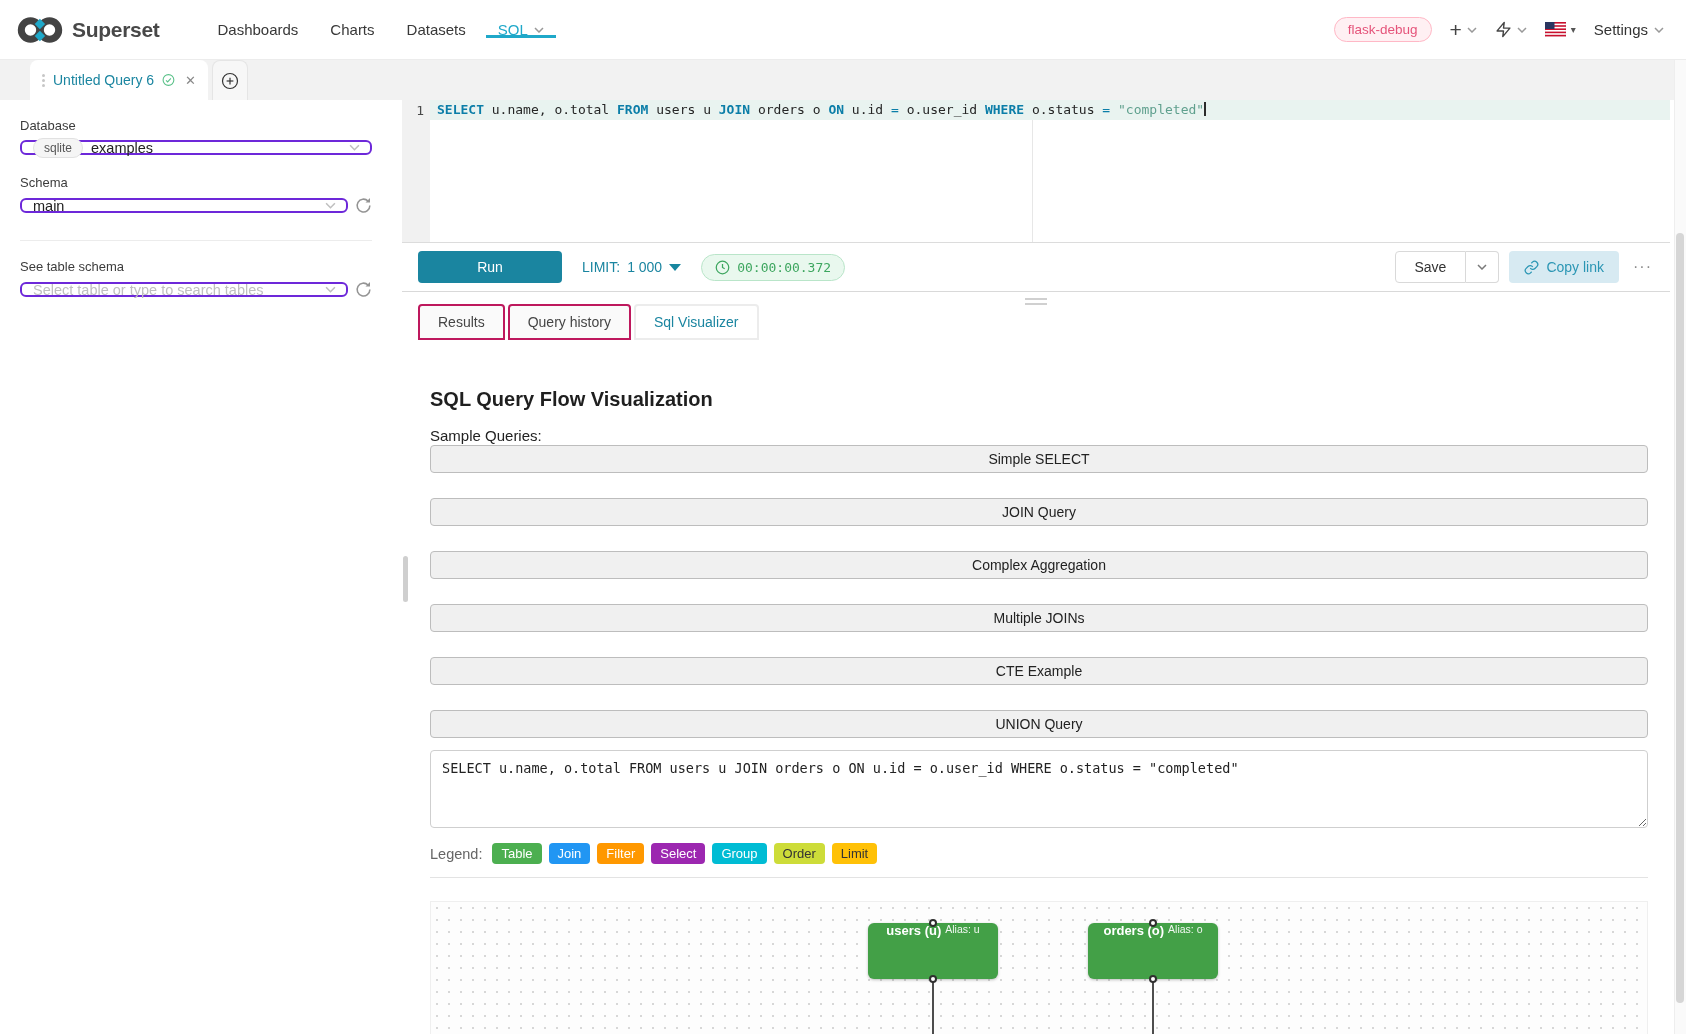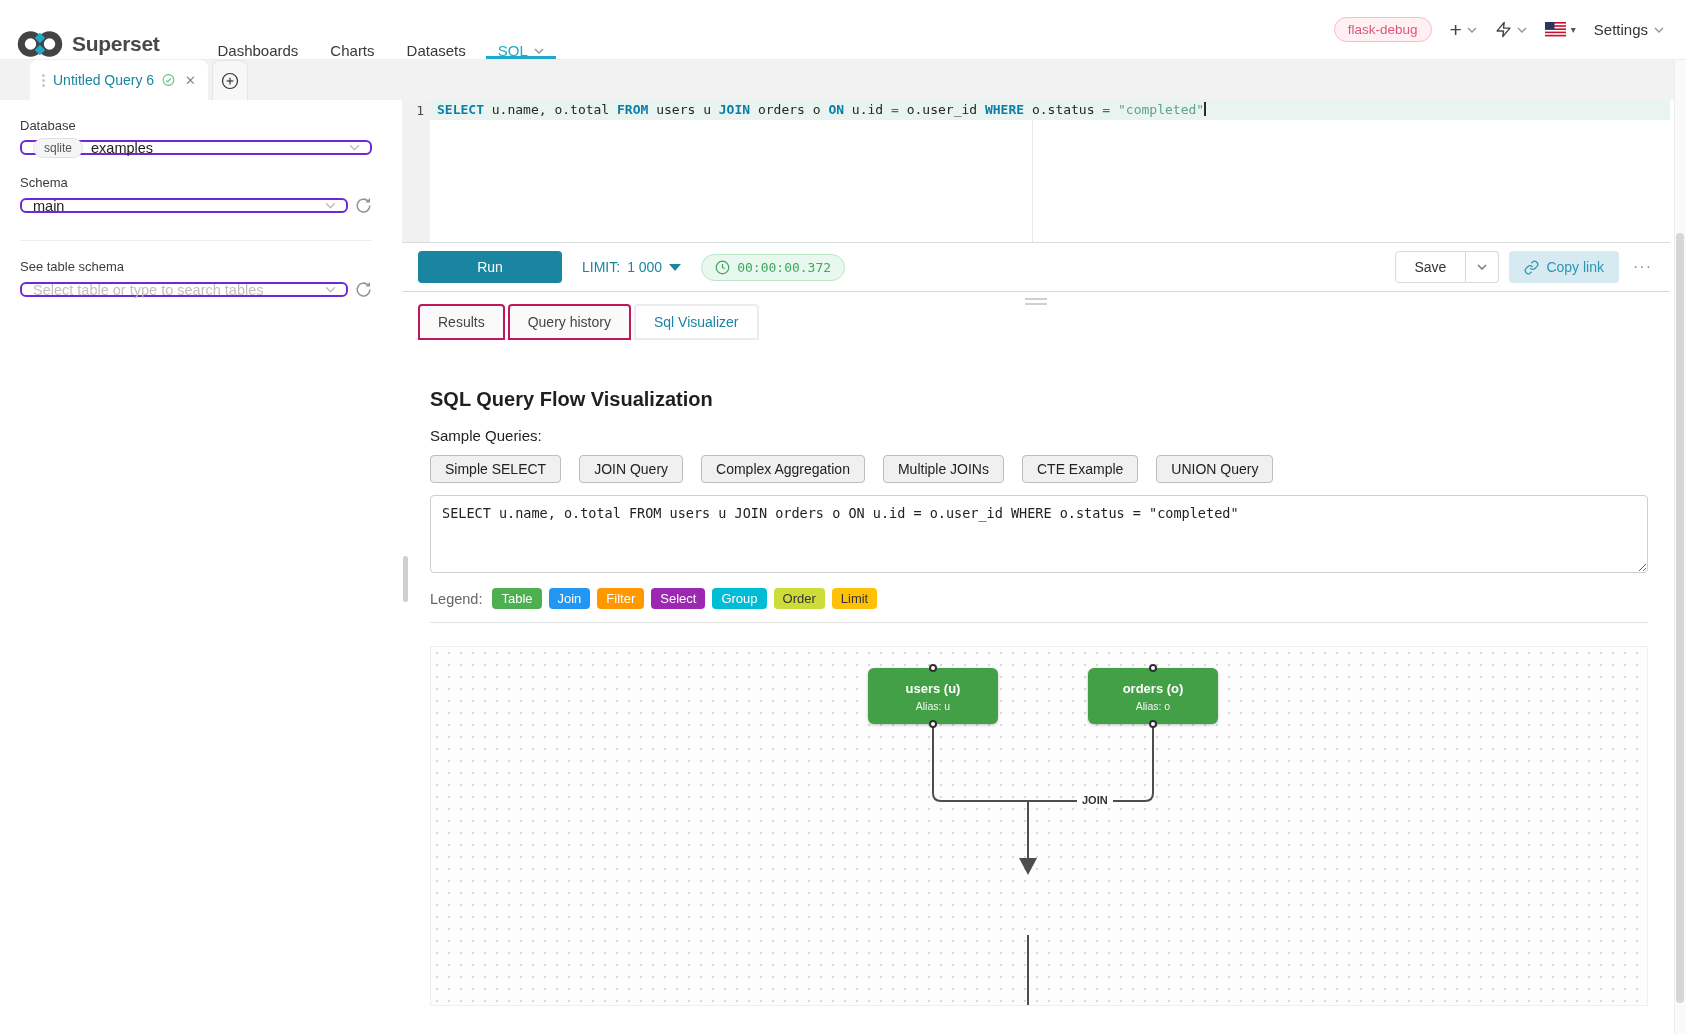--- a/index.html
+++ b/index.html
@@ -3,21 +3,21 @@
 <meta charset="utf-8">
 <style>
   * { margin:0; padding:0; box-sizing:border-box; }
   html,body { width:1686px; height:1034px; overflow:hidden; background:#fff;
     font-family:"Liberation Sans", sans-serif; color:#333; }
   .page { position:relative; width:1686px; height:1034px; }
 
   
   .navbar { position:absolute; left:0; top:0; width:1686px; height:60px; background:#fff;
     border-bottom:1px solid #ececec; display:flex; align-items:stretch; z-index:30; }
-  .nav-left { display:flex; align-items:flex-end; }
+  .nav-left { display:flex; align-items:center; }
   .brand { display:flex; align-items:center; gap:9px; padding-left:17px; }
   .brand-text { font-size:21px; font-weight:bold; color:#484848; letter-spacing:-0.3px; }
   .nav-items { display:flex; align-items:stretch; margin-left:42px; }
   .nav-item { position:relative; display:flex; align-items:center; gap:6px; padding:0 16px;
     font-size:15px; color:#383838; cursor:pointer; }
   .nav-item.active { color:#1fa8c9; }
   .nav-item.active::after { content:""; position:absolute; left:4px; right:4px; bottom:0;
     height:3px; background:#1fa8c9; }
   .nav-right { margin-left:auto; display:flex; align-items:center; gap:18px; padding-right:22px; }
   .env-badge { border:1px solid #ffb8c6; background:#fff0f3; color:#e5537a; border-radius:13px;
@@ -100,36 +100,36 @@
   .stab.active { background:#fff; color:#1a85a0; border-color:#ececec; }
 
   .viz { padding:0 22px 0 28px; }
   .viz-title { font-size:20px; font-weight:bold; color:#1f1f1f; margin-top:48px; }
   .checkbox-row { display:flex; align-items:center; gap:10px; margin-top:22px; }
   .cb { width:16px; height:16px; background:#2f80ed; border-radius:3px; display:flex;
     align-items:center; justify-content:center; cursor:pointer; }
   .cb::after { content:"✓"; color:#fff; font-size:11px; font-weight:bold; }
   .cb-label { font-size:15px; color:#222; }
   .samples-label { font-size:15px; color:#222; margin-top:16px; }
-  .sample-row { display:flex; gap:18px; margin-top:11px; }
+  .sample-row { display:flex; gap:25px; margin-top:1px;flex-direction:column; }
   .sample-btn { background:#f0f0f0; border:1px solid #bdbdbd; border-radius:4px; padding:5px 14px;
     font-size:14px; color:#222; cursor:pointer; font-family:inherit; }
   .query-box { display:block; width:100%; height:78px; margin-top:12px; border:1px solid #cfcfcf; border-radius:4px;
     font-family:"DejaVu Sans Mono", monospace; font-size:13.5px; color:#222; padding:9px 11px; resize:both; }
   .legend-row { display:flex; align-items:center; gap:8px; margin-top:15px; }
   .legend-label { font-size:14.5px; color:#666; margin-right:2px; }
   .legend-badge { border-radius:4px; padding:3px 9px; font-size:13px; }
   .viz-hr { height:1px; background:#e3e3e3; margin-top:13px; }
 
   
   .canvas { position:relative; margin-top:23px; height:360px; border:1px solid #efefef; background-color:#fdfdfd;
     background-image:radial-gradient(#d7d7d7 1px, transparent 1px); background-size:12px 12px; overflow:hidden; }
   .edges { position:absolute; left:0; top:0; }
   .flow-node { position:absolute; width:130px; height:56px; border-radius:6px; color:#fff; text-align:center;
-    display:flex; flex-direction:column; justify-content:center; gap:4px;
+    display:flex; flex-direction:row; justify-content:center; gap:4px;
     box-shadow:0 1px 3px rgba(0,0,0,0.25); cursor:grab; }
   .node-title { font-size:13px; font-weight:bold; }
   .node-sub { font-size:10.5px; opacity:0.93; }
   .handle { position:absolute; left:50%; width:8px; height:8px; border-radius:50%;
     background:#fff; border:2px solid #2f2f2f; transform:translate(-50%,-50%); }
   .handle.top { top:0; } .handle.bottom { top:100%; }
   .edge-label { position:absolute; background:#fff; padding:1px 5px; font-size:11px; font-weight:600; color:#333; }
 
   
   .page-scroll-track { position:absolute; right:0; top:60px; bottom:0; width:12px; background:#fafafa;

